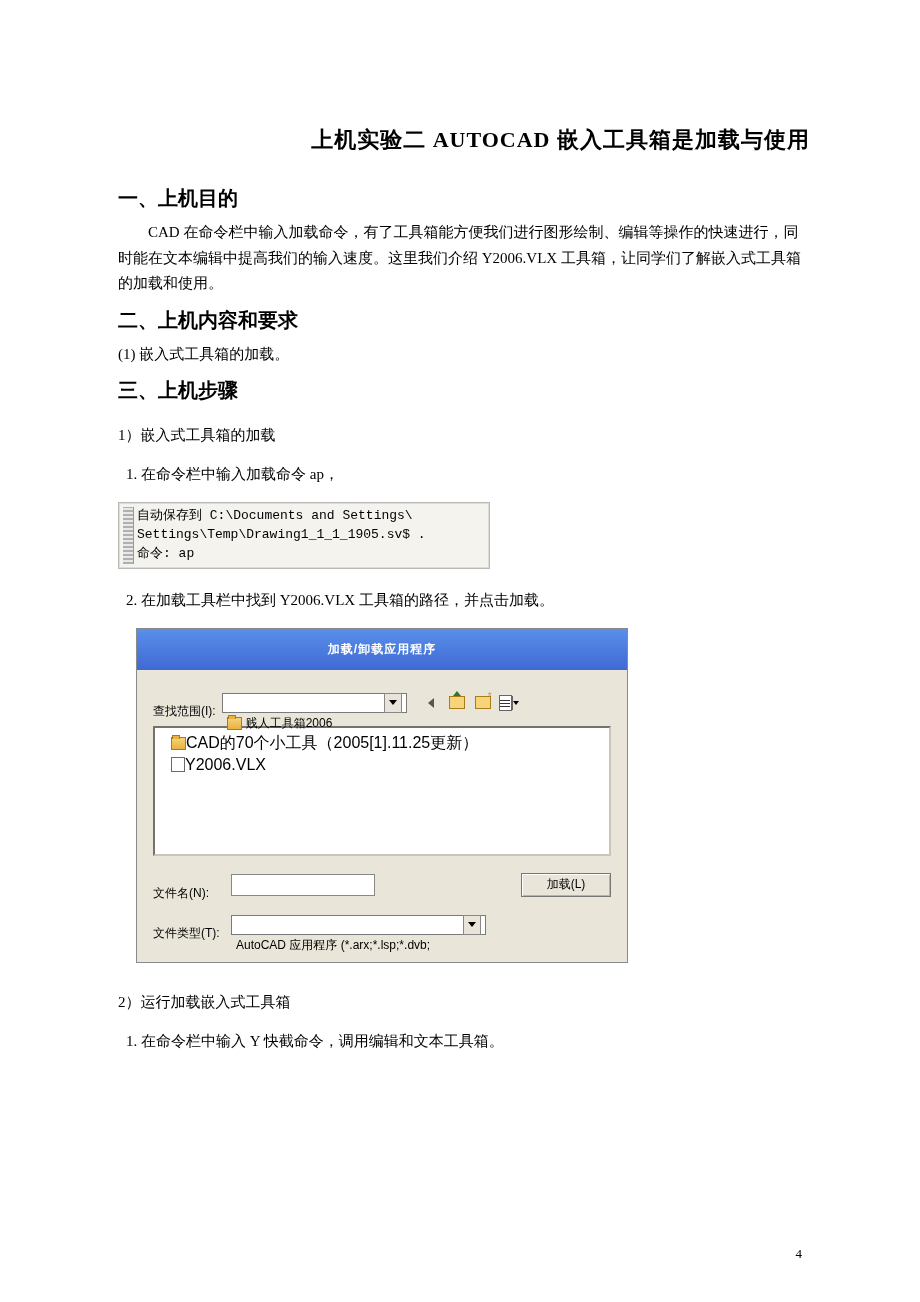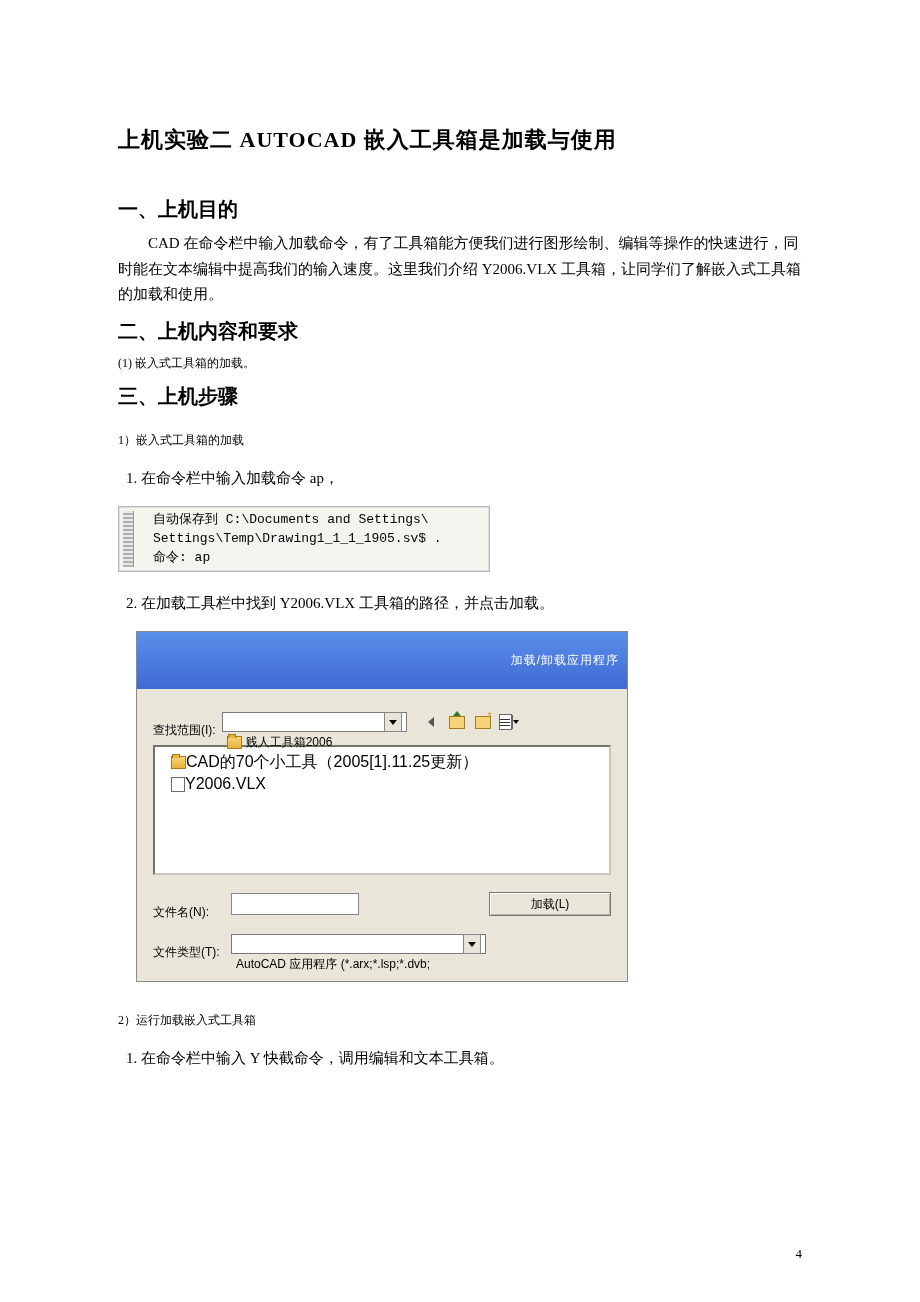--- a/index.html
+++ b/index.html
@@ -12,45 +12,45 @@
   }
   .page {
     width: 920px;
     min-height: 1302px;
     margin: 0 auto;
     padding: 125px 110px 40px 118px;
     box-sizing: border-box;
     position: relative;
   }
   .doc-title {
-    text-align: left;
+    text-align: right;
     font-size: 22px;
     font-weight: bold;
     font-family: "SimSun","宋体",serif;
-    margin-bottom: 41px;
+    margin-bottom: 30px;
     letter-spacing: 1px;
   }
   .h2 {
     font-size: 20px;
     font-weight: bold;
     margin: 10px 0 8px 0;
   }
   .para {
     font-size: 15px;
     line-height: 1.7;
     text-indent: 2em;
     margin: 4px 0 6px 0;
   }
   .para-noindent {
-    font-size: 12px;
+    font-size: 15px;
     line-height: 1.7;
     margin: 2px 0;
   }
   .step {
-    font-size: 12px;
+    font-size: 15px;
     margin: 22px 0 20px 0;
   }
   .step2 {
     font-size: 15px;
     margin: 20px 0 18px 8px;
   }
 
   
   .cmd-fig {
     margin: 10px 0 22px 0;
@@ -69,38 +69,37 @@
     content: "";
     position: absolute;
     left: 4px; top: 4px; bottom: 4px;
     width: 10px;
     background: repeating-linear-gradient(0deg,#b0b0b0 0 2px,#e8e8e8 2px 4px);
     border-right: 1px solid #999;
   }
   .cmd-line {
     white-space: nowrap;
     overflow: hidden;
-    margin-left: 16px;
   }
 
   
   .dlg {
     width: 490px;
     margin: 10px 0 30px 18px;
     border: 1px solid #8a8a8a;
     background: #e9e5d9;
     font-family: "Tahoma","SimSun",sans-serif;
     font-size: 12px;
   }
   .dlg-title {
     background: linear-gradient(180deg,#5a8feb,#3f69d3);
     color: #fff;
-    font-weight: normal;
-    padding: 20px 8px;
-    text-align: right;
+    font-weight: bold;
+    padding: 12px 8px;
+    text-align: center;
     letter-spacing: 1px;
   }
   .dlg-body {
     padding: 16px 16px 14px 16px;
   }
   .row {
     display: flex;
     align-items: center;
     gap: 6px;
     margin-bottom: 6px;
@@ -211,21 +210,21 @@
   }
 
   .btn {
     height:22px;
     min-width:72px;
     border:1px solid #777;
     background:#e9e5d9;
     box-shadow: inset 1px 1px 0 #fff, inset -1px -1px 0 #b8b4a8;
     font-size:12px;
     display:inline-flex;align-items:center;justify-content:center;
-    padding:0 24px;
+    padding:0 8px;
     cursor:default;
   }
   .input-flat{
     height:20px;border:1px solid #888;background:#fff;
     flex:1;
     padding:0 4px;
     font-size:12px;
     display:flex;align-items:center;
   }
 

